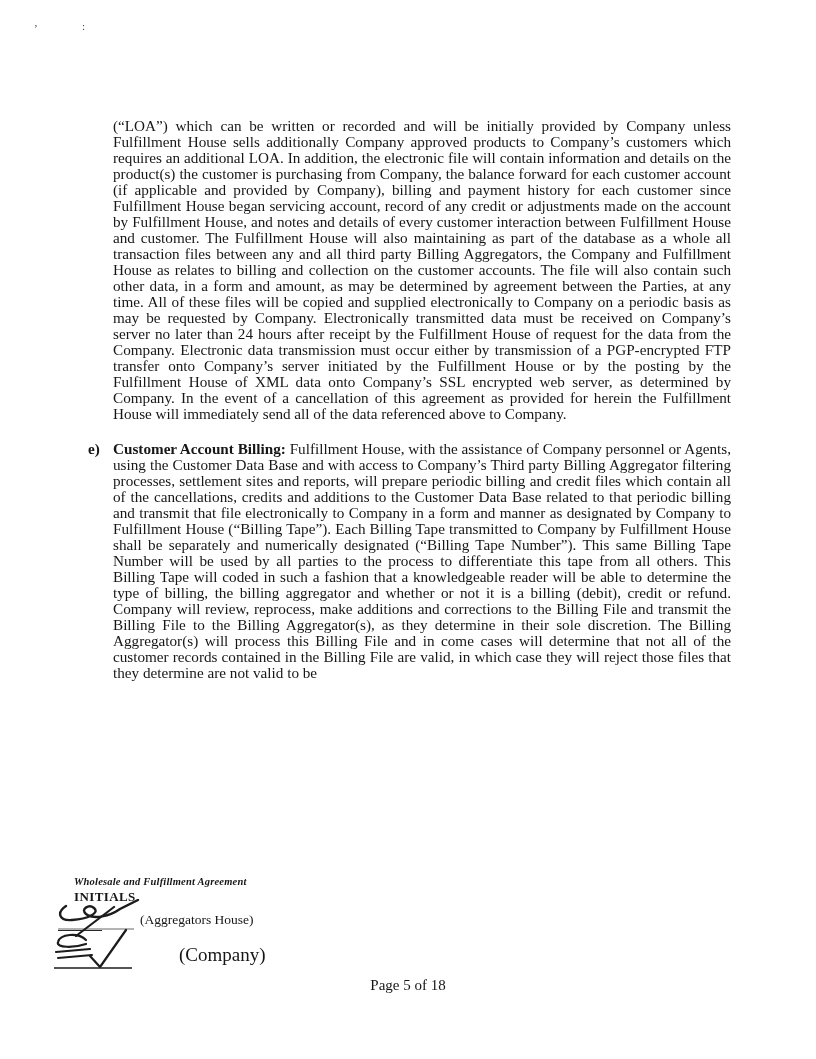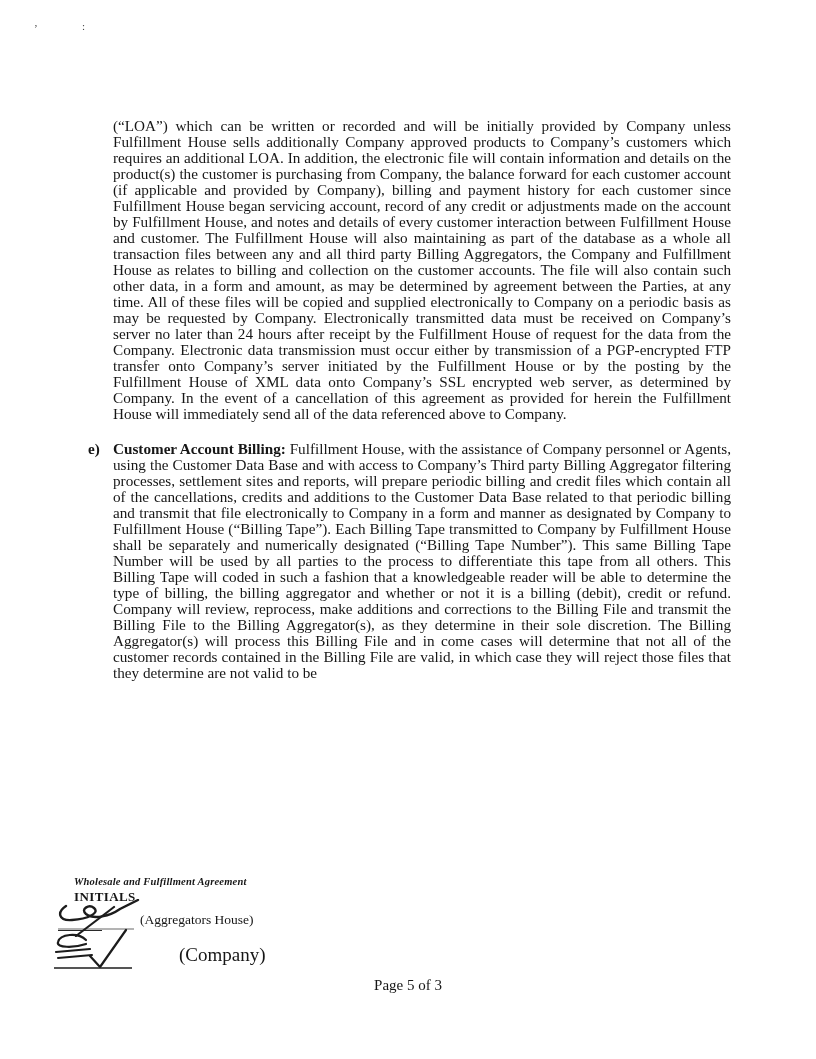--- a/index.html
+++ b/index.html
@@ -124,15 +124,15 @@
 
   <svg class="sig2-svg" width="96" height="44" viewBox="0 0 96 44">
     <line x1="2" y1="40" x2="80" y2="40" stroke="#1c1c1c" stroke-width="1.4"></line>
     <path d="M34,12 C26,4 8,6 6,14 C4,20 22,20 34,16" fill="none" stroke="#1c1c1c" stroke-width="2.2" stroke-linecap="round"></path>
     <path d="M4,24 L38,21" fill="none" stroke="#1c1c1c" stroke-width="2.2" stroke-linecap="round"></path>
     <path d="M6,30 L40,27" fill="none" stroke="#1c1c1c" stroke-width="2" stroke-linecap="round"></path>
     <path d="M38,28 L48,39 L74,2" fill="none" stroke="#1c1c1c" stroke-width="2.2" stroke-linecap="round" stroke-linejoin="round"></path>
   </svg>
   <div class="sig-label-2">(Company)</div>
 
-  <div class="page-number">Page 5 of 3</div>
+  <div class="page-number">Page 5 of 18</div>
 
 </div>
 
 </body></html>

